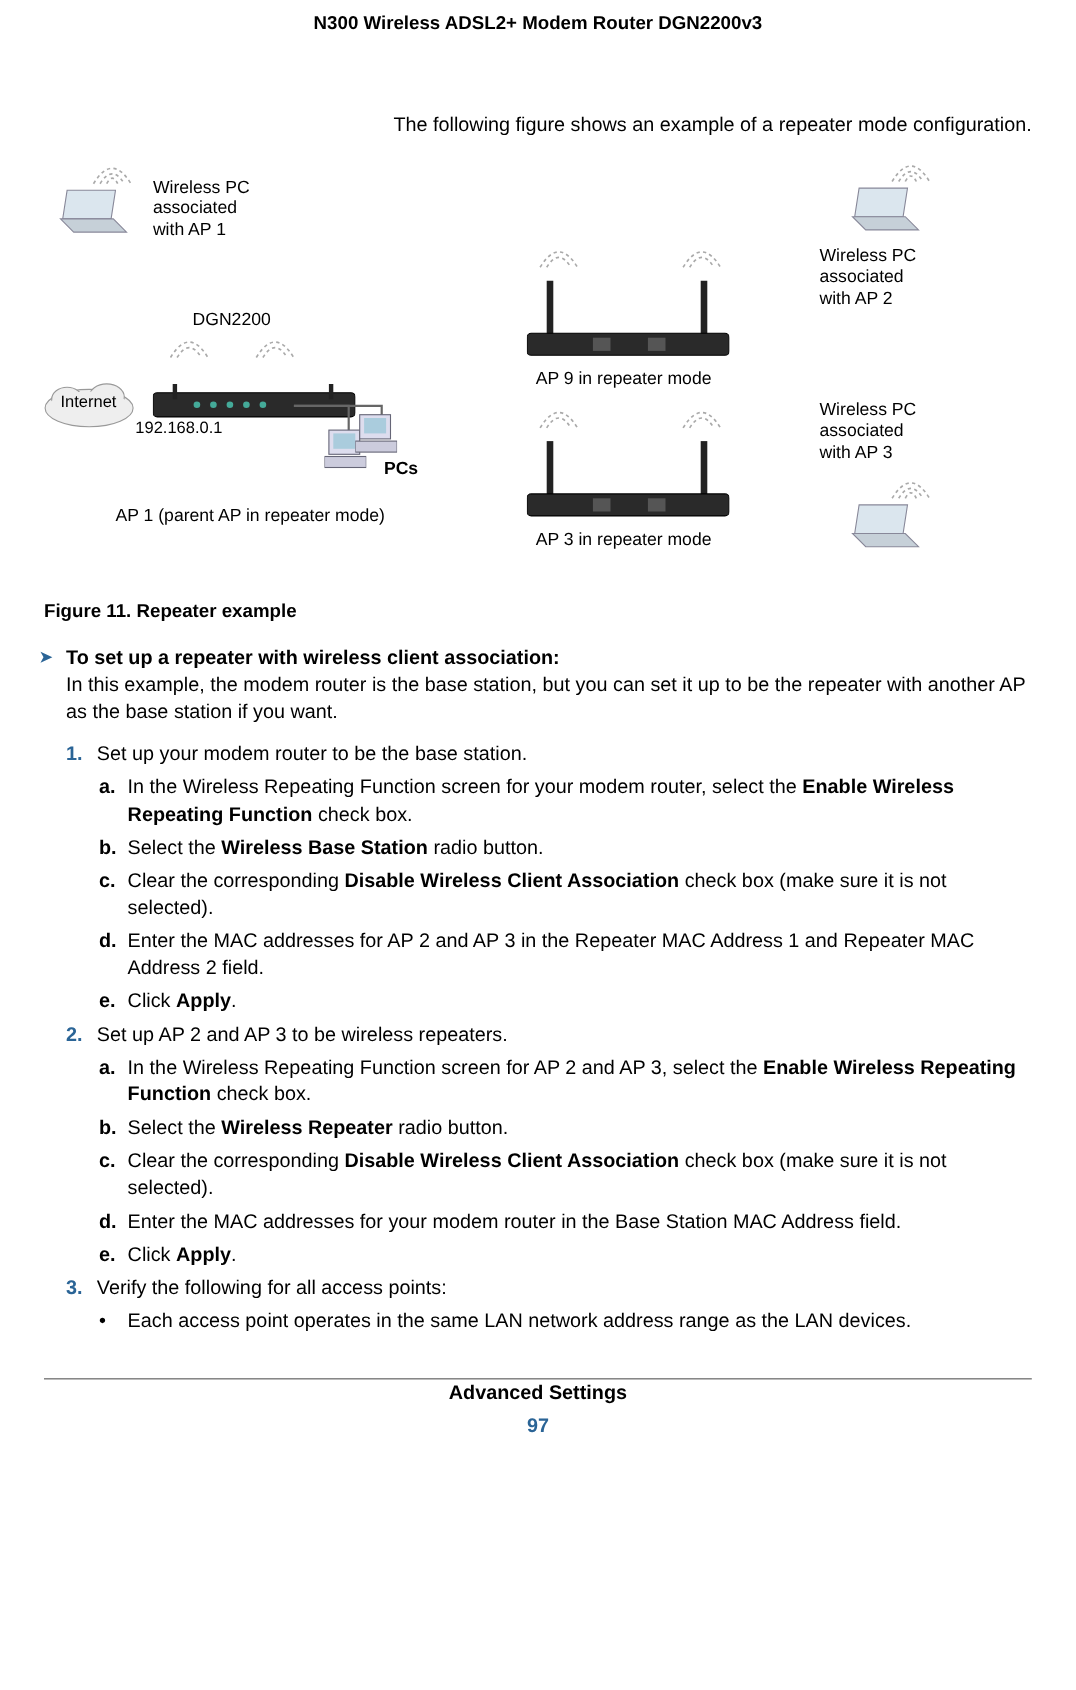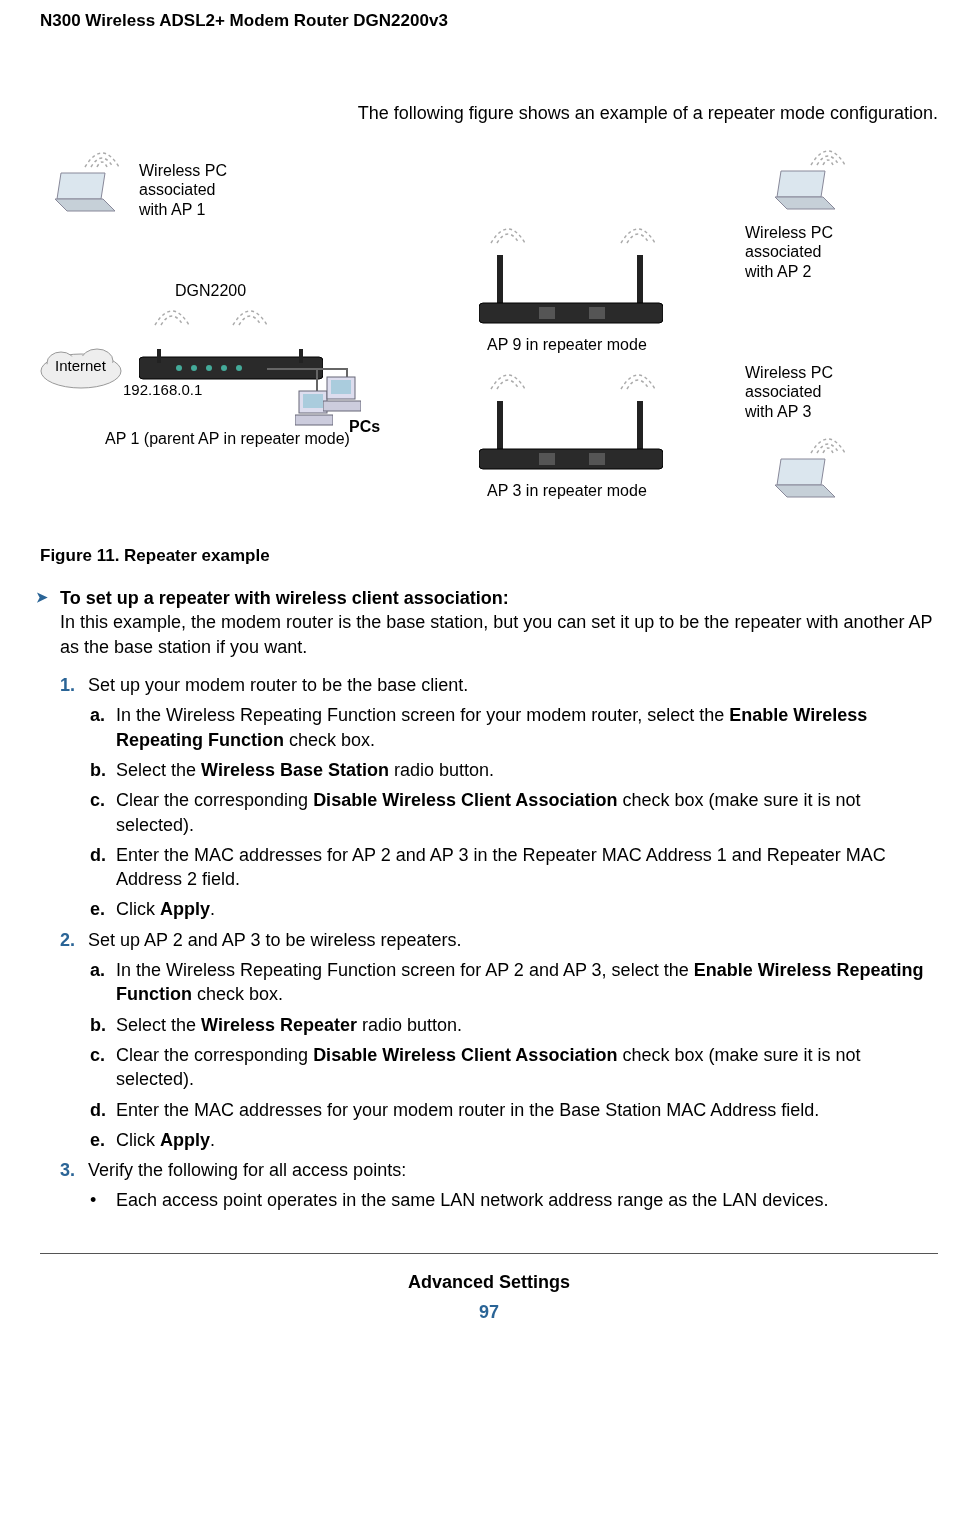--- a/index.html
+++ b/index.html
@@ -7,21 +7,21 @@
       font-family: Arial, Helvetica, sans-serif;
       font-size: 18px;
       color: #000;
       background: #fff;
       width: 978px;
       margin: 0 auto;
       padding: 10px 40px 20px 40px;
       line-height: 1.35;
     }
     .header {
-      text-align: left;
+      text-align: center;
       font-weight: bold;
       font-size: 17px;
       padding-bottom: 8px;
     }
     .intro { margin: 60px 0 20px 0; text-align: right; }
     .diagram {
       position: relative;
       width: 880px;
       height: 390px;
       margin: 0 auto 10px auto;
@@ -51,21 +51,21 @@
     .substep-label { font-weight: bold; min-width: 26px; }
     .substep-body { flex: 1; }
     .bullet { margin: 6px 0 6px 50px; display: flex; }
     .bullet-mark { min-width: 26px; }
     .bullet-body { flex: 1; }
     .bold { font-weight: bold; }
     .footer {
       border-top: 1px solid #555;
       margin-top: 40px;
       text-align: center;
-      padding-top: 16px;
+      padding-top: 0;
       font-weight: bold;
     }
     .page-num { color: #2a6496; font-weight: bold; margin-top: 6px; }
 
     
     .laptop {
       position: absolute;
       width: 68px;
     }
     .router {
@@ -193,21 +193,21 @@
       </svg>
   </div>
   <div style="position:absolute; left:274px; top:230px;">
     <svg width="38" height="38">
         <rect x="4" y="2" width="28" height="22" fill="#dde" stroke="#667"></rect>
         <rect x="8" y="5" width="20" height="14" fill="#acd"></rect>
         <rect x="0" y="26" width="38" height="10" fill="#ccd" stroke="#667"></rect>
       </svg>
   </div>
   <div class="label" style="left:300px; top:272px;font-weight:bold;">PCs</div>
-  <div class="label" style="left:56px; top:284px;">AP 1 (parent AP in repeater mode)</div>
+  <div class="label" style="left:56px; top:315px;">AP 1 (parent AP in repeater mode)</div>
 
   <div class="wave" style="left:436px; top:76px;">
     <svg width="46" height="26">
         <path d="M6 22 Q23 -6 40 22" stroke="#aaa" stroke-width="1.5" fill="none" stroke-dasharray="3 3"></path>
         <path d="M12 22 Q23 4 34 22" stroke="#aaa" stroke-width="1.5" fill="none" stroke-dasharray="3 3"></path>
       </svg>
   </div>
   <div class="wave" style="left:566px; top:76px;">
     <svg width="46" height="26">
         <path d="M6 22 Q23 -6 40 22" stroke="#aaa" stroke-width="1.5" fill="none" stroke-dasharray="3 3"></path>
@@ -250,21 +250,21 @@
 </div>
 
 <p class="figure-caption">Figure 11. Repeater example</p>
 
 <p class="proc-heading">To set up a repeater with wireless client association:</p>
 
 <p class="subtext">In this example, the modem router is the base station, but you can set it up to be the repeater with another AP as the base station if you want.</p>
 
 <div class="step">
   <span class="step-num">1.</span>
-  <span class="step-body">Set up your modem router to be the base client.</span>
+  <span class="step-body">Set up your modem router to be the base station.</span>
 </div>
 <div class="substep">
   <span class="substep-label">a.</span>
   <span class="substep-body"><span>In the Wireless Repeating Function screen for your modem router, select the </span><span class="bold">Enable Wireless Repeating Function</span><span> check box.</span></span>
 </div>
 <div class="substep">
   <span class="substep-label">b.</span>
   <span class="substep-body"><span>Select the </span><span class="bold">Wireless Base Station</span><span> radio button.</span></span>
 </div>
 <div class="substep">

